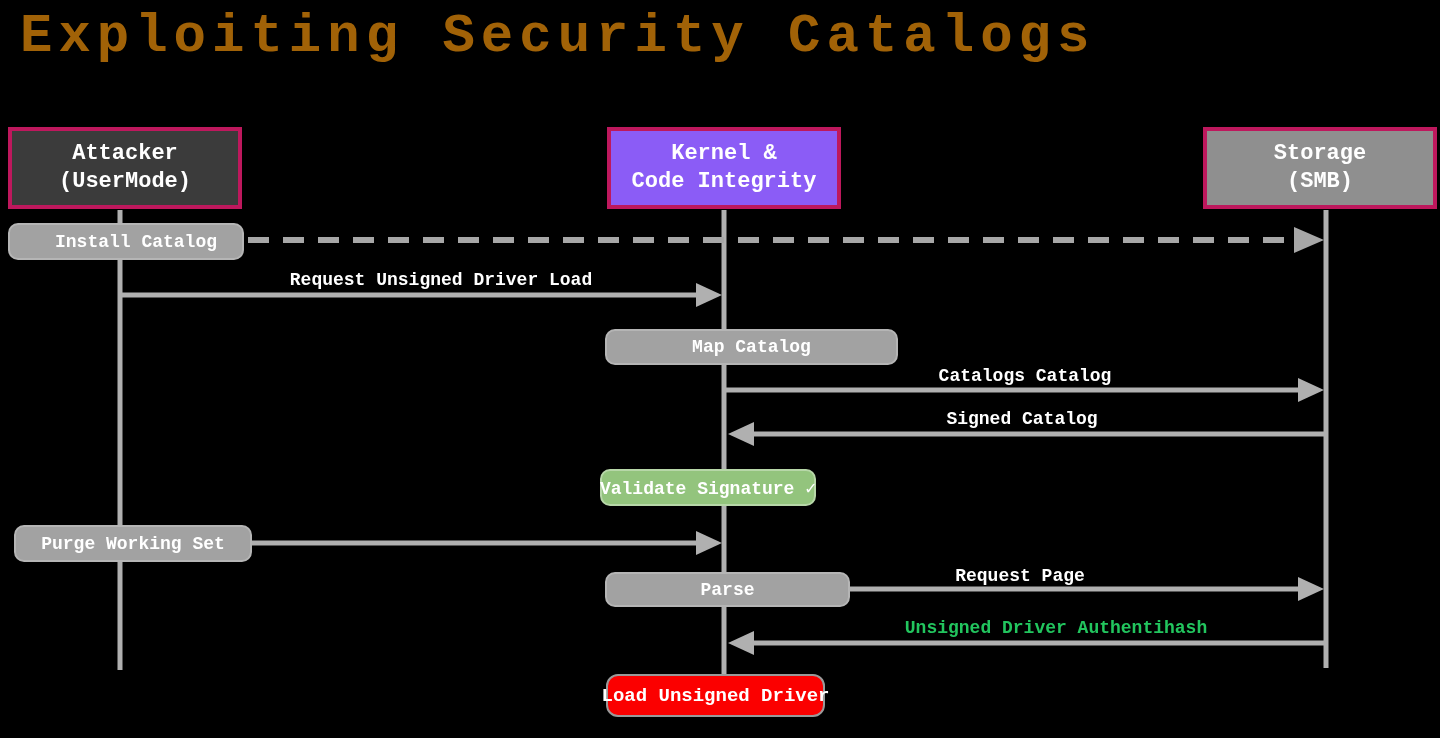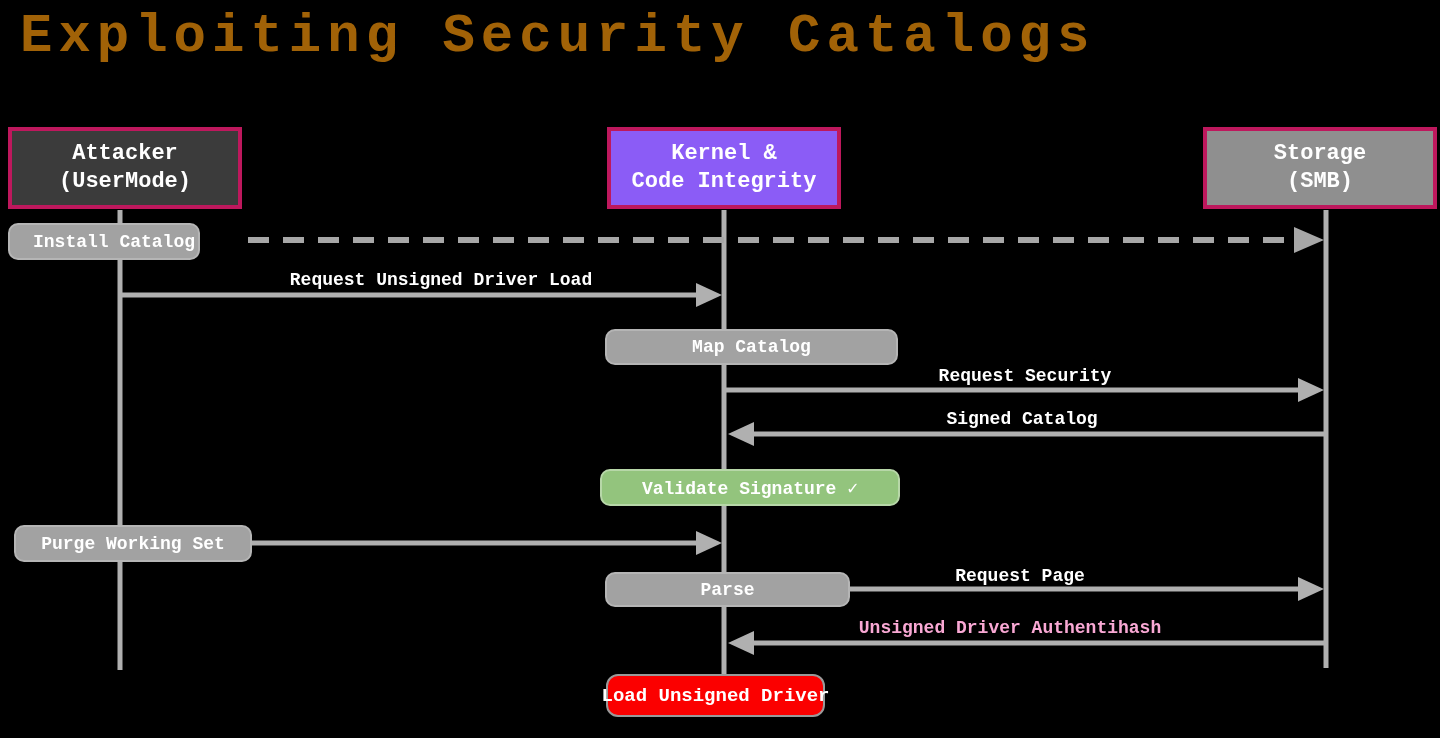--- a/index.html
+++ b/index.html
@@ -60,43 +60,43 @@
     border-radius: 10px;
     box-sizing: border-box;
     display: flex;
     align-items: center;
     justify-content: center;
     z-index: 2;
     font-size: 18px;
     white-space: nowrap;
     color: #ffffff;
   }
-  .box-install  { left: 8px;   top: 223px; width: 192px; height: 37px; padding-left: 20px; }
+  .box-install  { left: 8px;   top: 223px; width: 236px; height: 37px; padding-left: 20px; }
   .box-map      { left: 605px; top: 329px; width: 293px; height: 36px; }
-  .box-validate { left: 600px; top: 469px; width: 300px; height: 37px;
+  .box-validate { left: 600px; top: 469px; width: 216px; height: 37px;
                   background: #93c47d; border-color: #b7d7a8; }
   .box-purge    { left: 14px;  top: 525px; width: 238px; height: 37px; }
   .box-parse    { left: 605px; top: 572px; width: 245px; height: 35px; }
   .box-load     { left: 606px; top: 674px; width: 219px; height: 43px;
                   background: #fb0000; border-color: #9a9a9a; border-radius: 12px;
                   font-size: 19px; }
 
   .arrow-label {
     position: absolute;
     transform: translateX(-50%);
     font-size: 18px;
     white-space: nowrap;
     z-index: 2;
     color: #ffffff;
   }
   .lbl-req-unsigned  { left: 427px;  top: 270px; padding-left: 28px; }
   .lbl-req-catalog   { left: 1025px; top: 366px; }
   .lbl-signed        { left: 1022px; top: 409px; }
   .lbl-req-page      { left: 1020px; top: 566px; }
-  .lbl-authentihash  { left: 1010px; top: 618px; color: #f9a8d4; }
+  .lbl-authentihash  { left: 1056px; top: 618px; color: #22c55e; }
 </style>
 </head>
 <body>
 
 <div class="stage">
 
   <div class="title">Exploiting Security Catalogs</div>
 
   <svg class="svg-layer" width="1440" height="738" viewBox="0 0 1440 738">
 
@@ -154,18 +154,18 @@
   </div>
 
   <div class="msg-box box-install">Install Catalog</div>
   <div class="msg-box box-map">Map Catalog</div>
   <div class="msg-box box-validate">Validate Signature ✓</div>
   <div class="msg-box box-purge">Purge Working Set</div>
   <div class="msg-box box-parse">Parse</div>
   <div class="msg-box box-load">Load Unsigned Driver</div>
 
   <div class="arrow-label lbl-req-unsigned">Request Unsigned Driver Load</div>
-  <div class="arrow-label lbl-req-catalog">Request Security</div>
+  <div class="arrow-label lbl-req-catalog">Catalogs Catalog</div>
   <div class="arrow-label lbl-signed">Signed Catalog</div>
   <div class="arrow-label lbl-req-page">Request Page</div>
   <div class="arrow-label lbl-authentihash">Unsigned Driver Authentihash</div>
 
 </div>
 
 </body></html>

